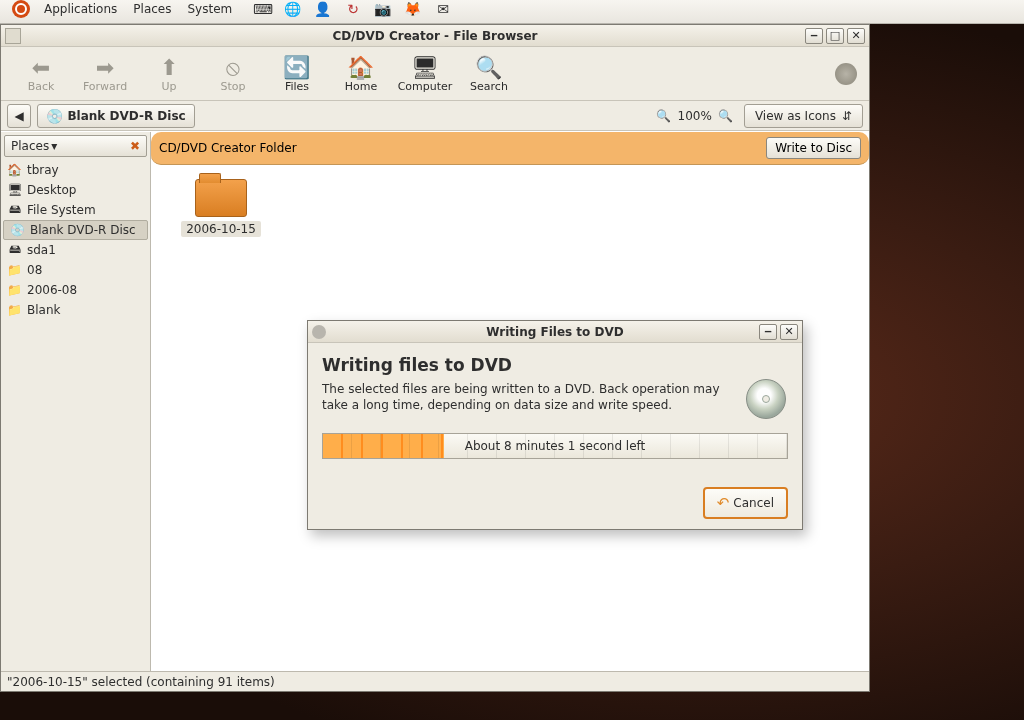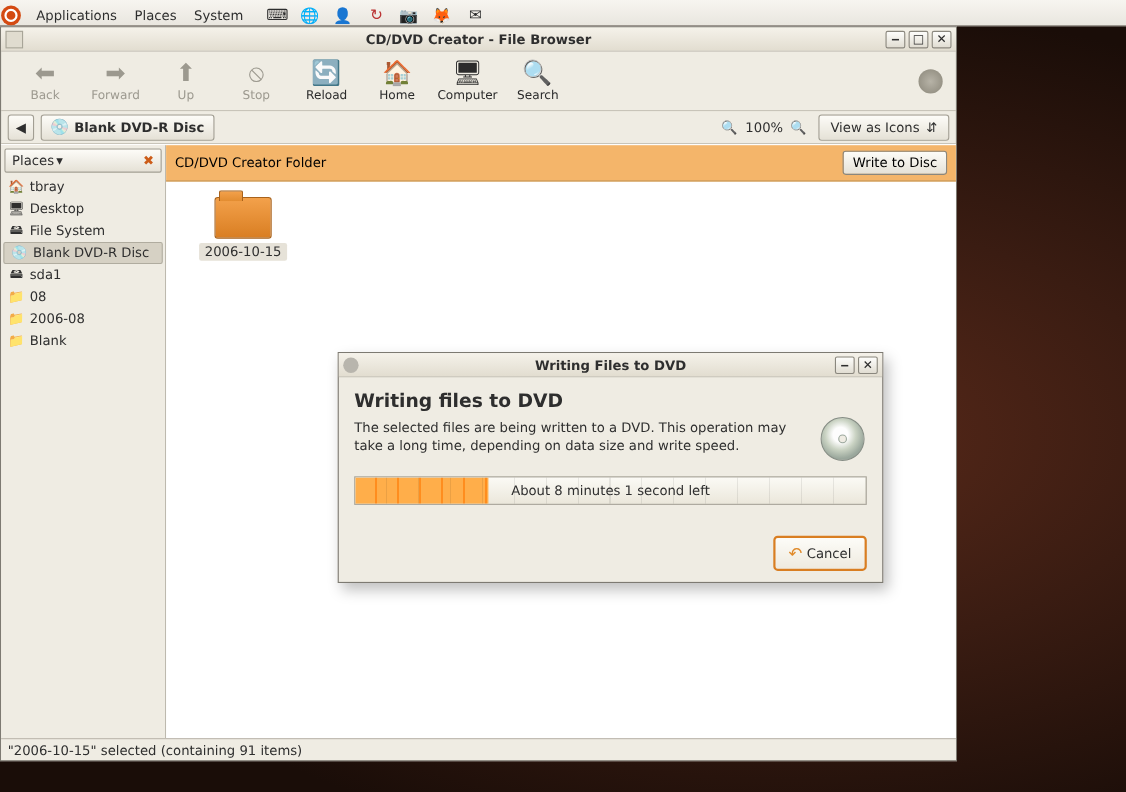--- a/index.html
+++ b/index.html
@@ -9,21 +9,21 @@
     background: radial-gradient(ellipse at 70% 55%, #5b2a1a 0%, #3a1c12 35%, #1a0d08 70%);
     width: 1024px; height: 720px; overflow: hidden; position: relative;
     color: #2e2e2e;
   }
 
   
   .top-panel {
     position: absolute; top: 0; left: 0; right: 0; height: 24px;
     background: linear-gradient(#f7f5f0, #e9e6df);
     border-bottom: 1px solid #b8b5ad;
-    display: flex; align-items: flex-end; padding: 0 1px;
+    display: flex; align-items: flex-start; padding: 0 12px;
   }
   .top-panel .ubuntu-logo {
     width: 18px; height: 18px; border-radius: 50%;
     background: #d44a12; margin-right: 6px; position: relative;
   }
   .top-panel .ubuntu-logo::before {
     content: ""; position: absolute; inset: 3px;
     border: 2px solid #fff; border-radius: 50%;
   }
   .top-panel .menu { padding: 2px 8px; cursor: default; }
@@ -107,20 +107,21 @@
     gap: 4px; cursor: default;
   }
   .place .pico { width: 16px; text-align: center; font-size: 12px; }
   .place.selected { background: #d6d1c4; border: 1px solid #b0ac9f; margin: 0 2px; border-radius: 2px; }
 
   .content { flex: 1; display: flex; flex-direction: column; background: #fff; }
   .content-head {
     background: #f4b56a; height: 28px; display: flex; align-items: center;
     padding: 16px 8px; border-bottom: 1px solid #c49556;
     color: #000;
+    border-radius: 10px;
   }
   .write-btn {
     margin-left: auto; padding: 3px 8px; border: 1px solid #8a877e;
     background: linear-gradient(#fdfcf8,#e5e1d6); border-radius: 3px; cursor: default;
   }
   .icon-area { flex: 1; padding: 14px 20px; }
   .folder-item { display: inline-flex; flex-direction: column; align-items: center; width: 100px; gap: 4px; }
   .folder-glyph {
     width: 52px; height: 38px; position: relative;
     background: linear-gradient(#f3a14b,#d97e22); border-radius: 3px;
@@ -234,21 +235,21 @@
     <div class="tool-btn disabled">
       <span class="glyph">⬆</span>
       <span>Up</span>
     </div>
     <div class="tool-btn disabled">
       <span class="glyph">⦸</span>
       <span>Stop</span>
     </div>
     <div class="tool-btn">
       <span class="glyph" style="color:#3a6fd6">🔄</span>
-      <span>Reload</span>
+      <span>Files</span>
     </div>
     <div class="tool-btn">
       <span class="glyph" style="color:#e08a2a">🏠</span>
       <span>Home</span>
     </div>
     <div class="tool-btn">
       <span class="glyph">🖥</span>
       <span>Computer</span>
     </div>
     <div class="tool-btn">
@@ -344,21 +345,21 @@
     <span style="width:14px;height:14px;border-radius:50%;background:#b8b5ad;margin-right:4px"></span>
     <span class="center">Writing Files to DVD</span>
     <div class="win-controls">
       <div class="win-btn">‒</div>
       <div class="win-btn">✕</div>
     </div>
   </div>
   <div class="dlg-body" style="position:relative">
     <div class="dvd-icon"></div>
     <div class="dlg-heading">Writing files to DVD</div>
-    <div class="dlg-text">The selected files are being written to a DVD.  This operation may take a long time, depending on data size and write speed.</div>
+    <div class="dlg-text">The selected files are being written to a DVD.  Back operation may take a long time, depending on data size and write speed.</div>
 
     <div class="progress">
       <div class="fill" id="progress-fill" style="width: 26%;"></div>
       <div class="seg-lines"></div>
       <div class="ptext">About 8 minutes 1 second left</div>
     </div>
 
     <div class="dlg-actions">
       <div class="cancel-btn">
         <span class="undo">↶</span>

